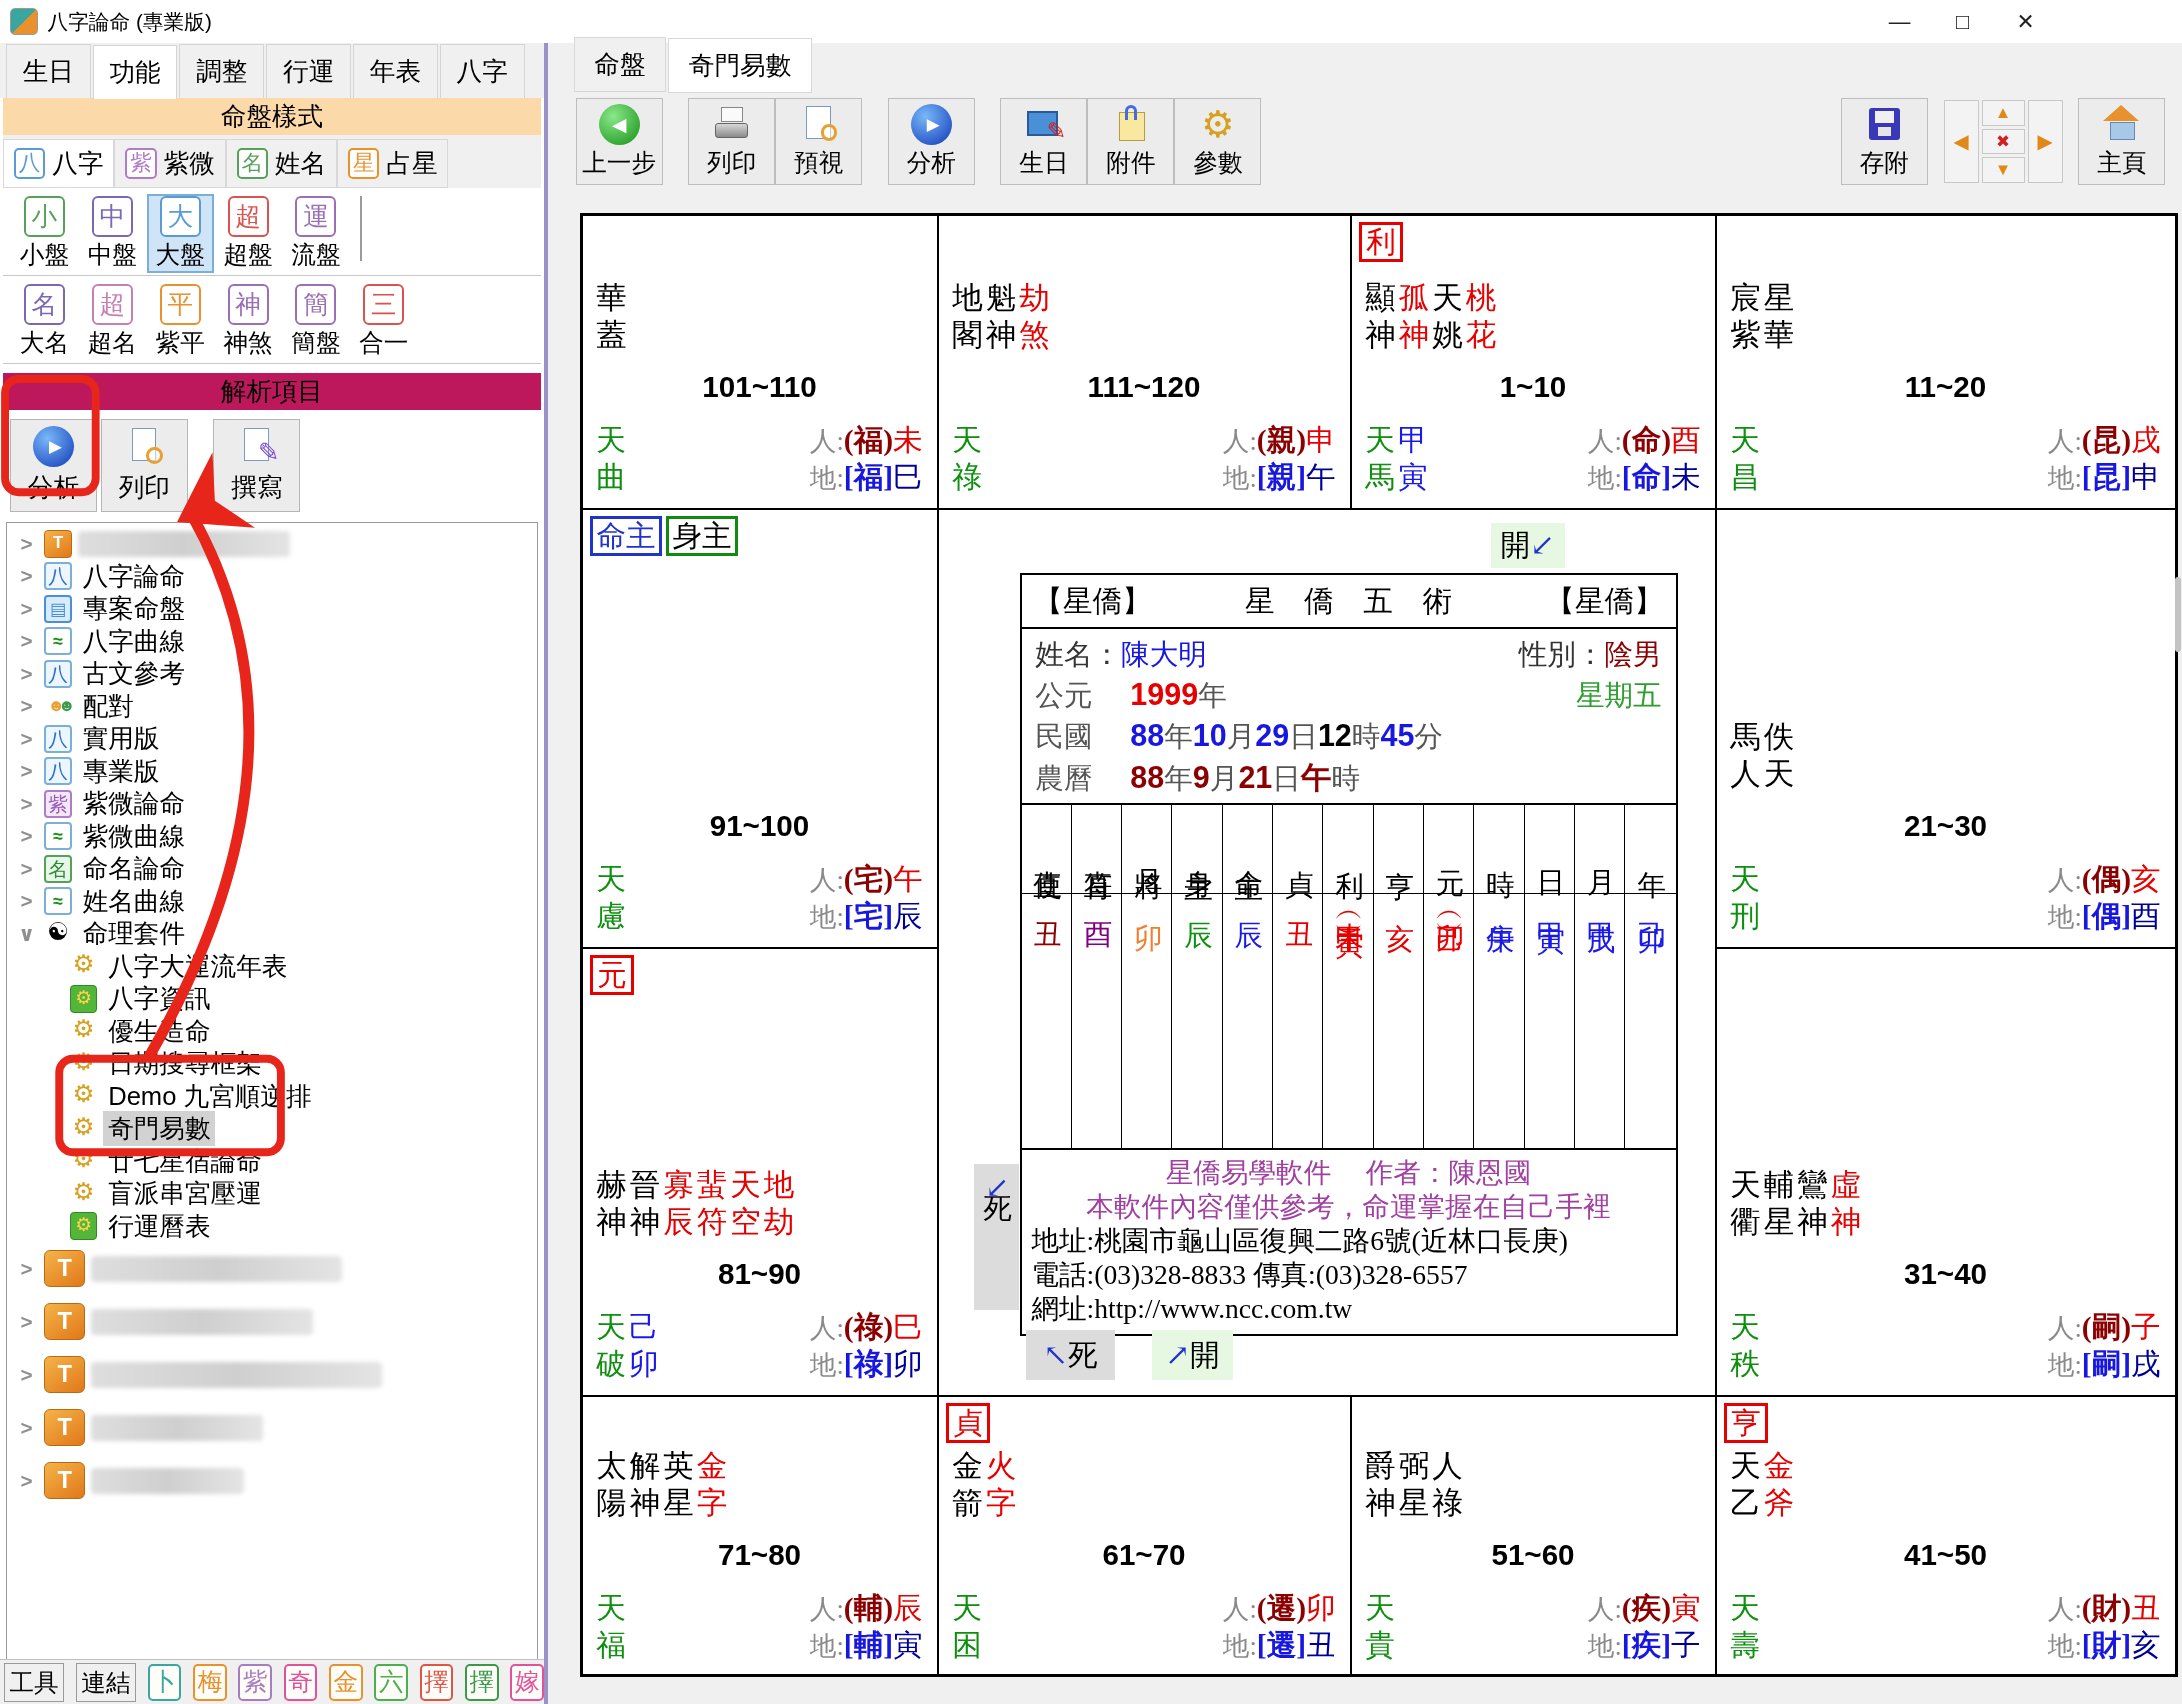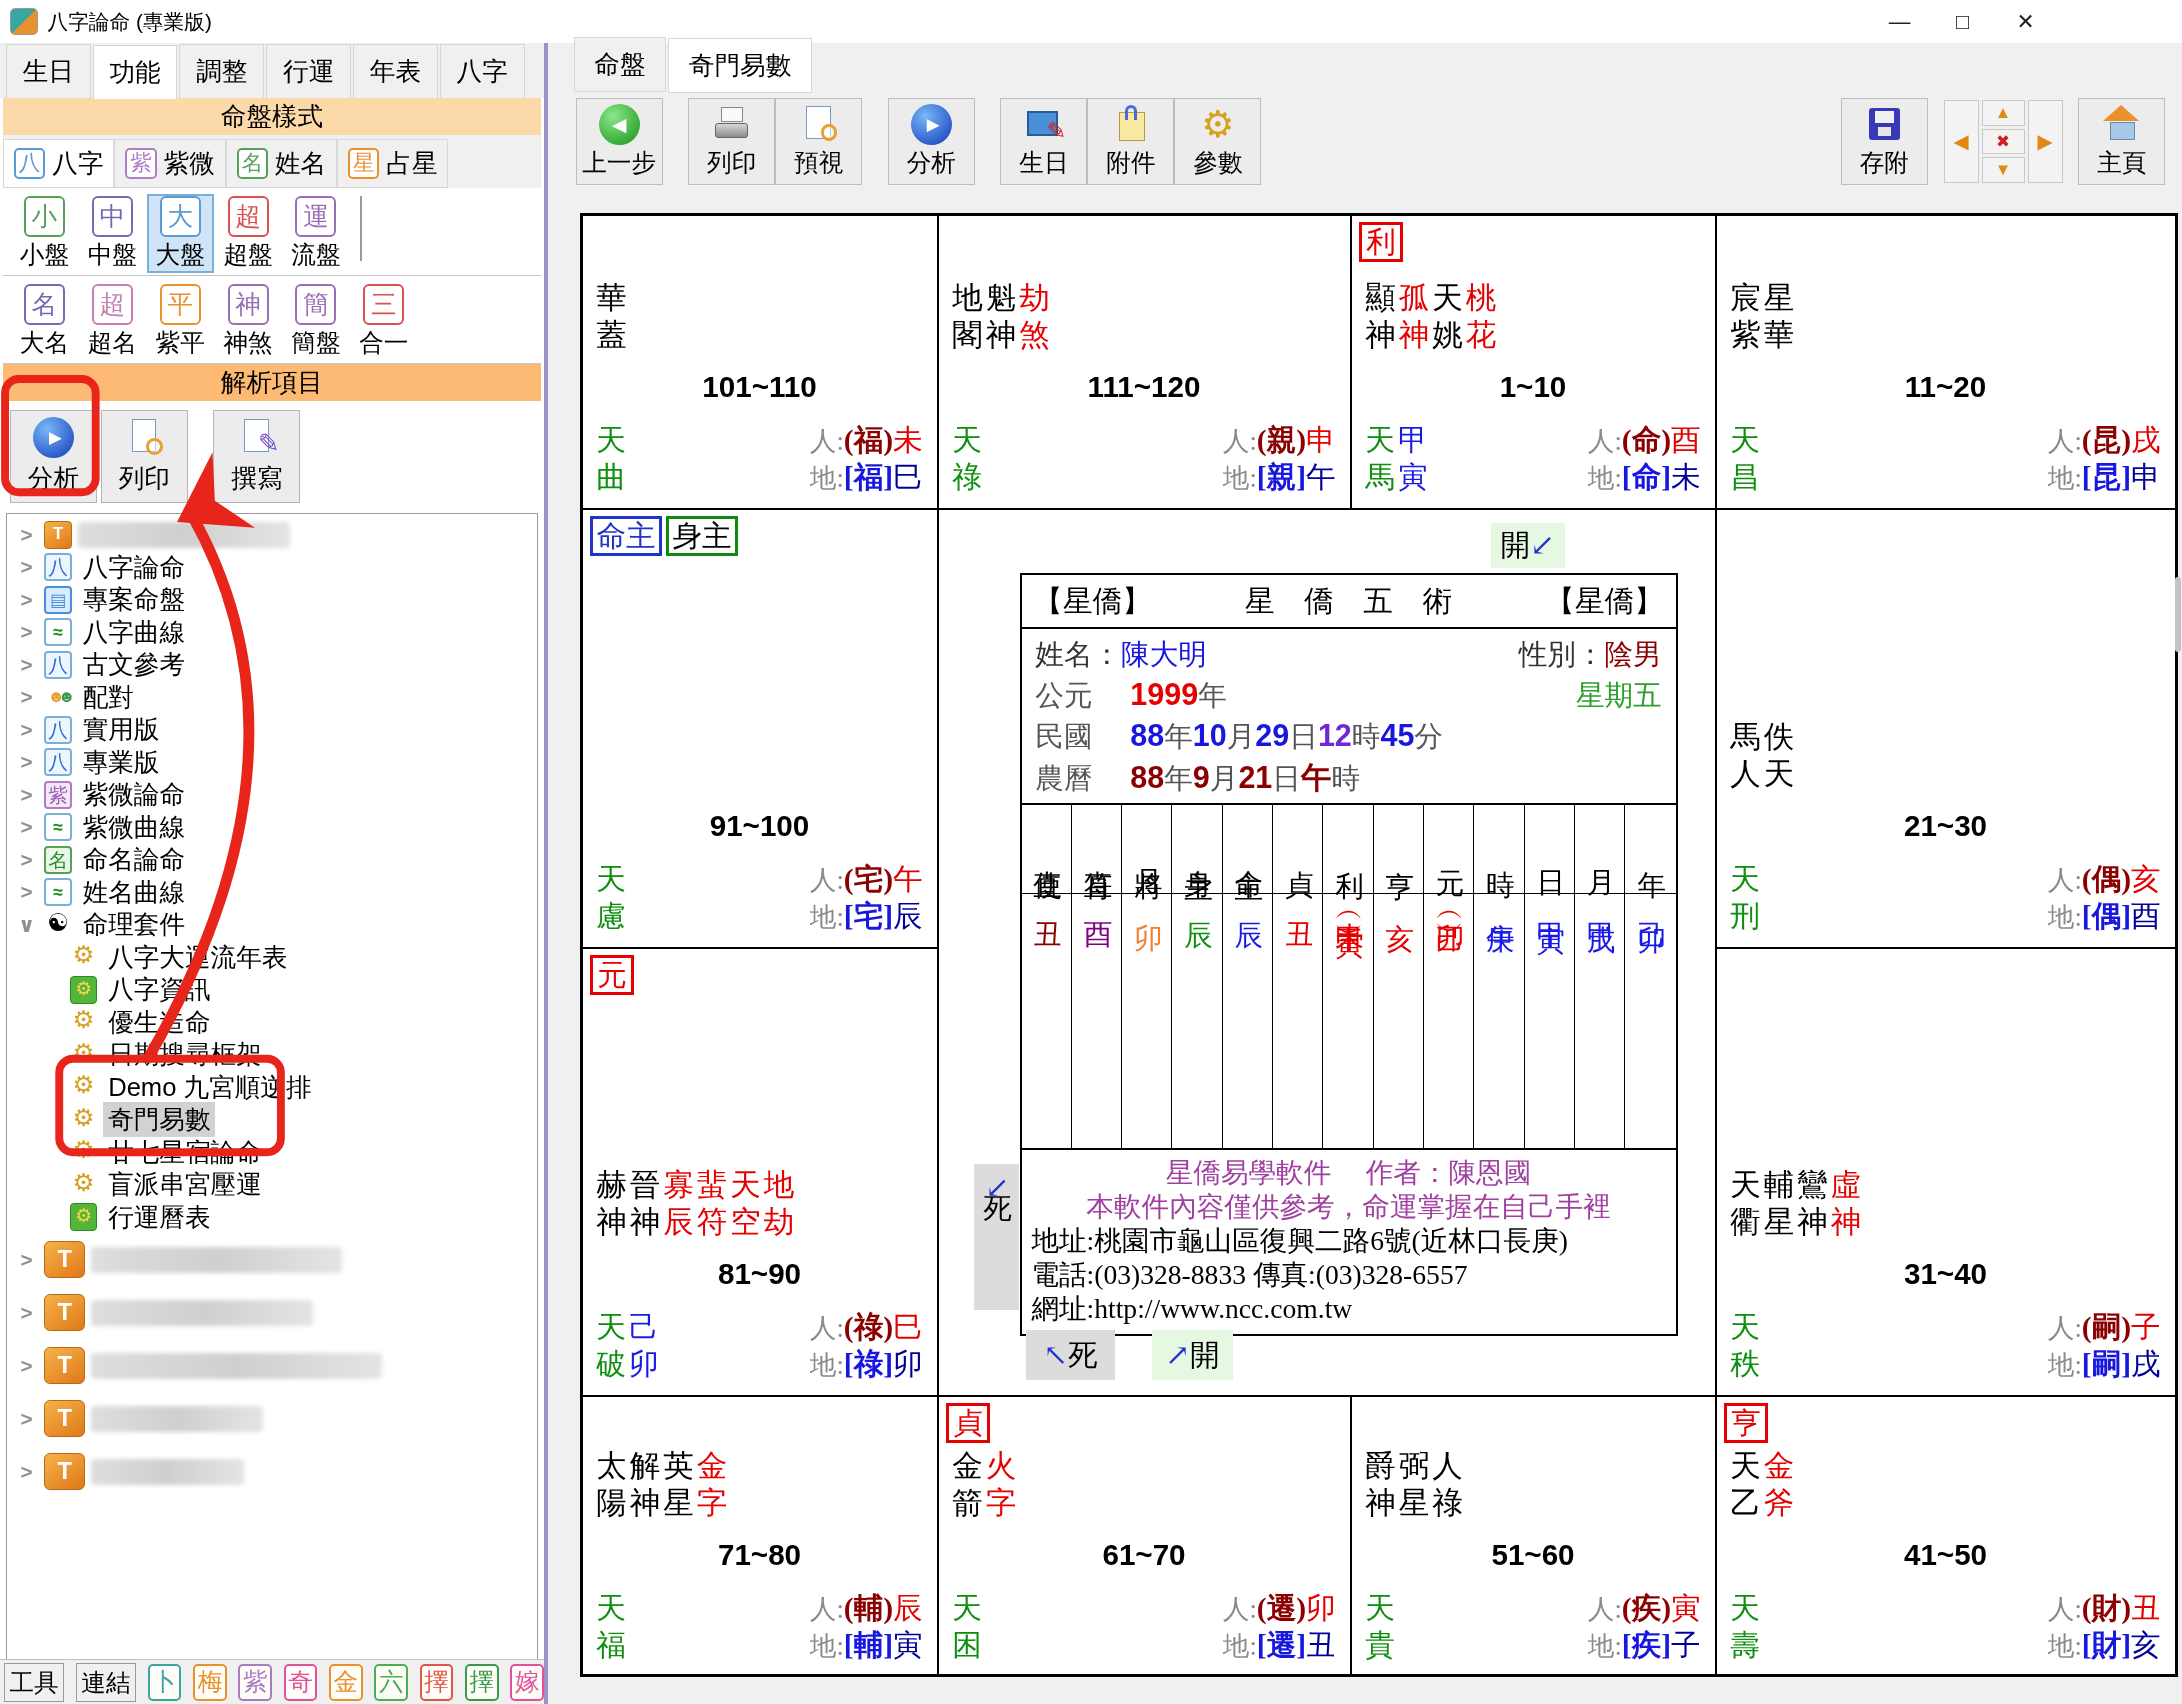--- a/index.html
+++ b/index.html
@@ -16,21 +16,21 @@
 
 #main{display:flex;height:1661px;}
 #left-panel{width:548px;position:relative;background:#fff;border-right:4.9px solid #9b93c5;flex:0 0 548px;}
 #right-panel{flex:1;background:#f0f0f0;position:relative;}
 
 #ltabs{height:55px;display:flex;align-items:flex-end;background:#f0f0f0;padding:7.9px 0 0 5.9px;gap:2px;}
 .ltab{padding:8.9px 15.8px;font-size:25.6px;background:#f0f0f0;border:1px solid #d5d5d5;border-bottom:none;}
 .ltab.active{background:#fff;position:relative;top:1px;}
 .shead{height:37px;line-height:37px;text-align:center;font-size:25.6px;margin:0 3px;}
 .orange{background:#fbd9a9;}
-.green{background:#fdba74;margin-top:0;}
+.green{background:#be185d;margin-top:9px;}
 #style-tabs{display:flex;align-items:flex-end;height:53px;background:#f0f0f0;margin:0 3px;}
 .stab{display:flex;align-items:center;gap:6.9px;padding:5.9px 9.9px;font-size:25.6px;border:1px solid #d8d8d8;background:#f0f0f0;}
 .stab.active{background:#fff;}
 .sicon{display:inline-block;width:31.5px;height:31.5px;border:2px solid;border-radius:4.9px;font-size:21.7px;
   line-height:27.6px;text-align:center;background:#fff;font-family:"Liberation Serif",serif;}
 #size-row,#name-row{display:flex;gap:4.9px;padding:7.9px 5.9px 3.9px 9.9px;border-bottom:1px solid #c8c8c8;margin:0 3px;background:#fff;align-items:flex-start;}
 .opt{display:flex;flex-direction:column;align-items:center;width:63px;}
 .oicon{width:41px;height:41px;border:2px solid;border-radius:5.9px;font-size:25.6px;line-height:37px;
   text-align:center;background:#fff;font-family:"Liberation Serif",serif;}
 .opt.selected{background:#cfe4f7;outline:2px solid #7ab0d8;}
@@ -523,21 +523,21 @@
                       <span class="rgt" style="color:#2e9e2e">星期五</span>
                     </div>
                     <div class="irow">
                       <span class="ilabel">民國</span>
                       <span class="num" style="color:#1717e0">88</span>
                       <span class="" style="color:#555555"> 年 </span>
                       <span class="num" style="color:#1717e0">10</span>
                       <span class="" style="color:#555555"> 月 </span>
                       <span class="num" style="color:#1717e0">29</span>
                       <span class="" style="color:#555555"> 日 </span>
-                      <span class="num" style="color:#6d28d9">12</span>
+                      <span class="num" style="color:#000000">12</span>
                       <span class="" style="color:#555555"> 時 </span>
                       <span class="num" style="color:#1717e0">45</span>
                       <span class="" style="color:#555555"> 分</span>
                     </div>
                     <div class="irow">
                       <span class="ilabel">農曆</span>
                       <span class="num" style="color:#8b0000">88</span>
                       <span class="" style="color:#555555"> 年  </span>
                       <span class="num" style="color:#8b0000">9</span>
                       <span class="" style="color:#555555"> 月 </span>

